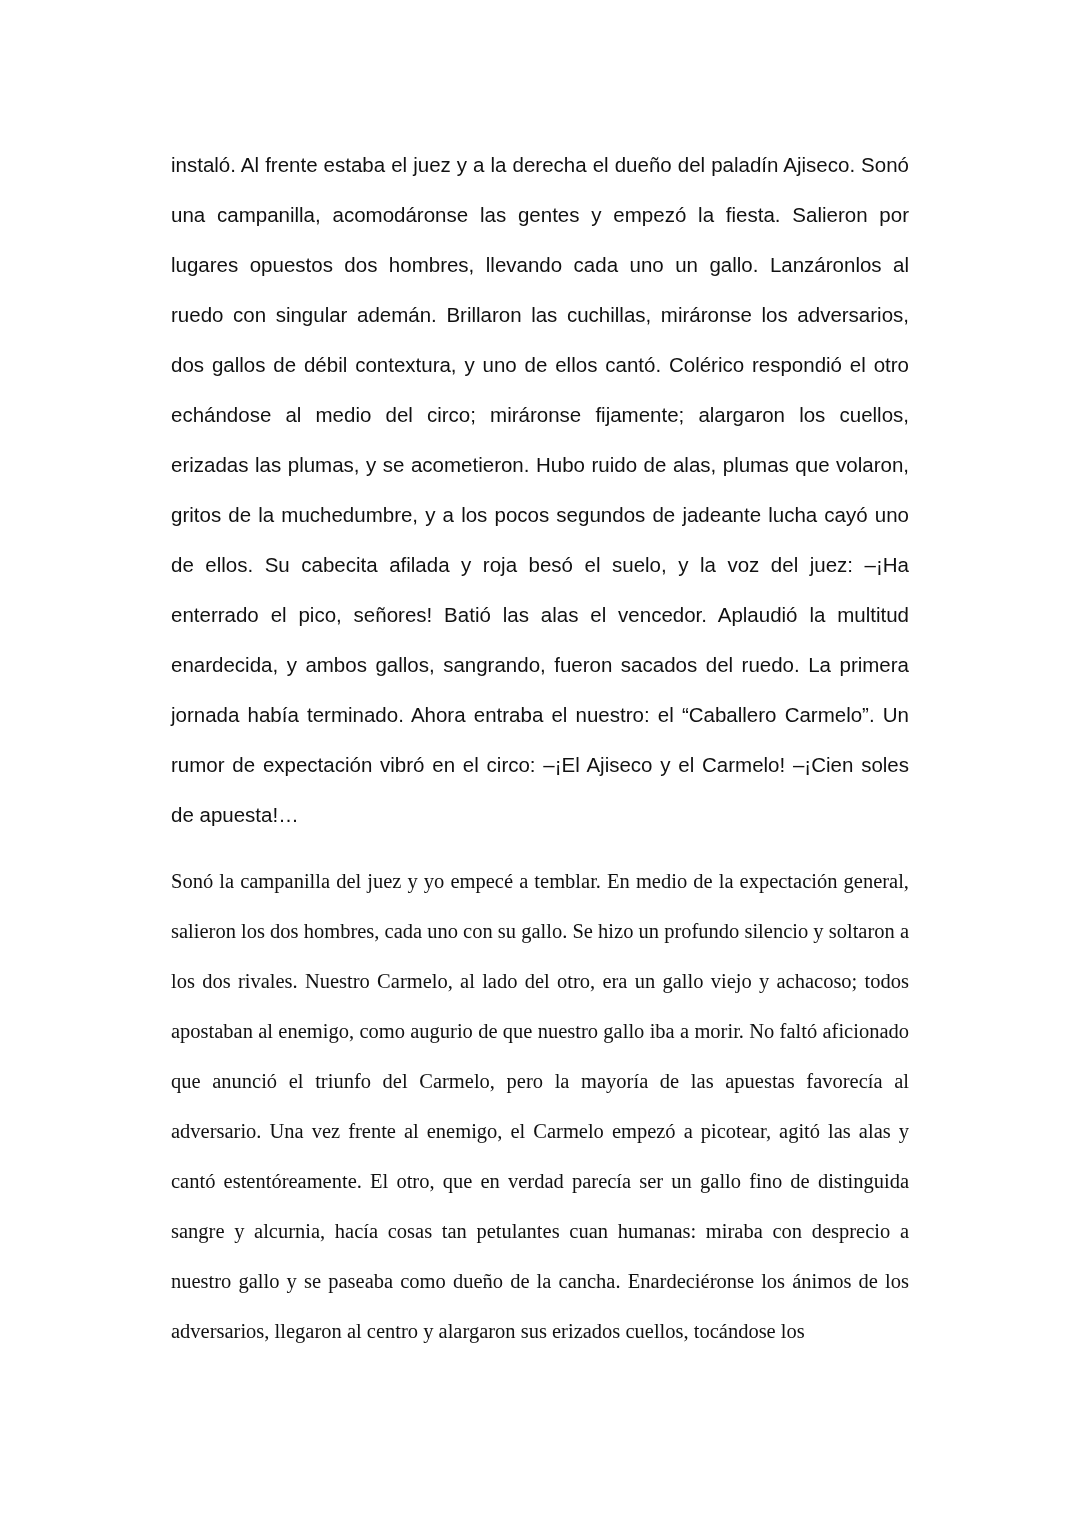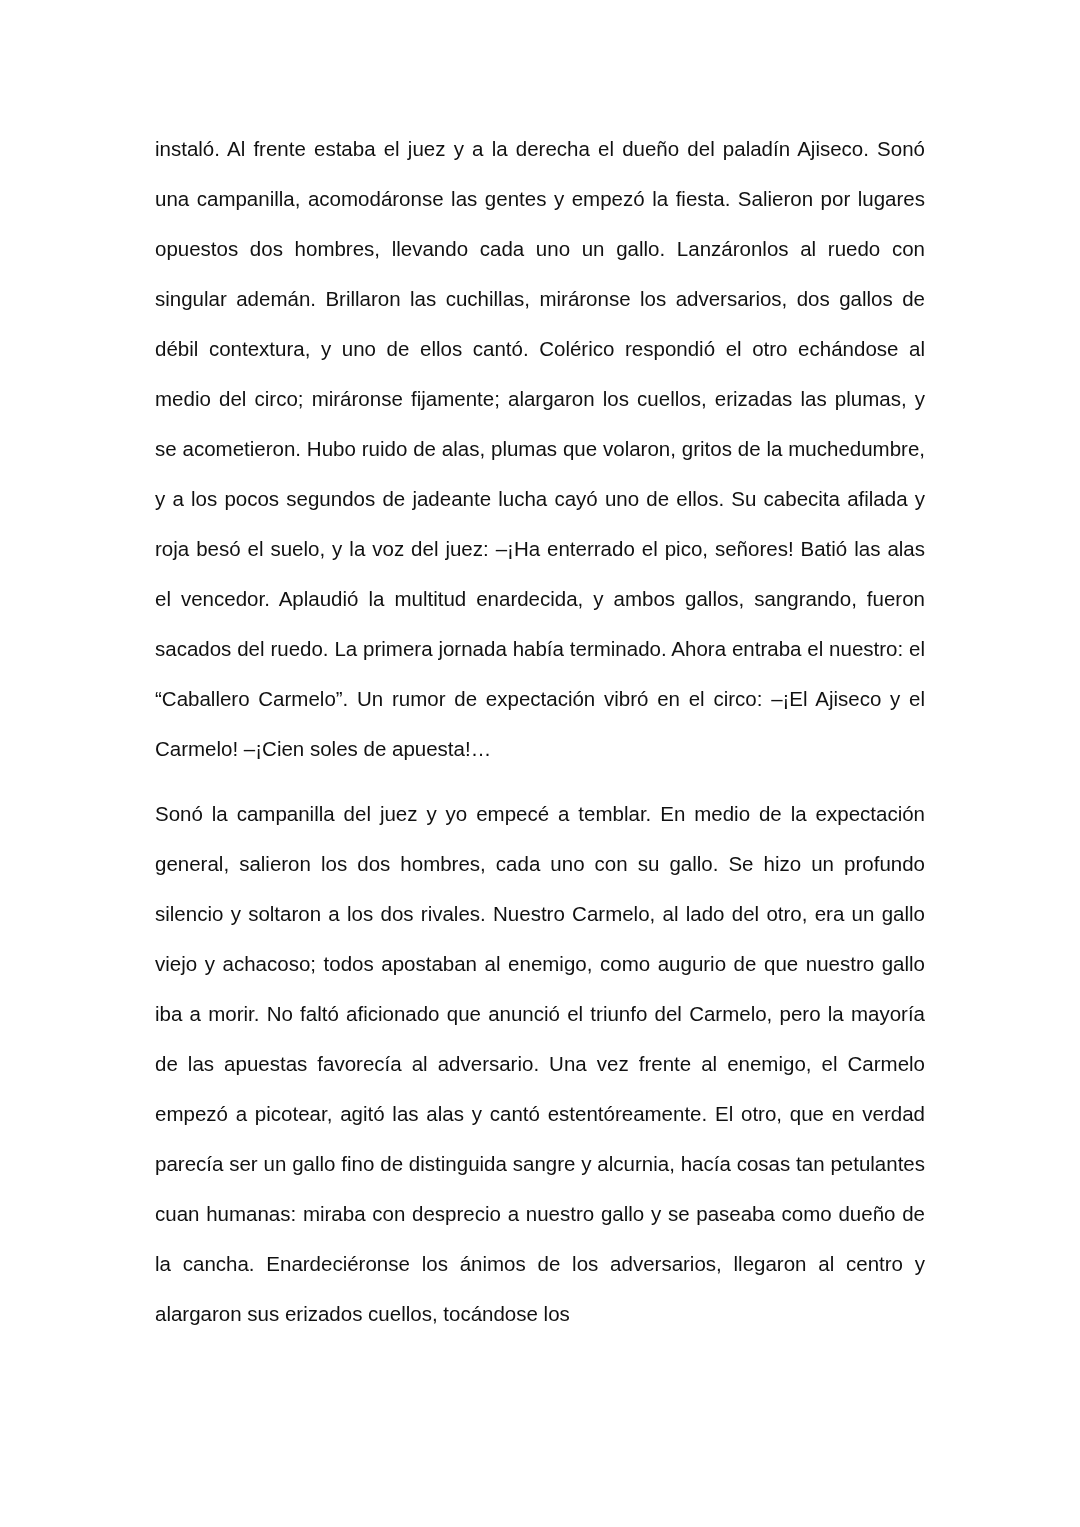--- a/index.html
+++ b/index.html
@@ -17,28 +17,29 @@
       position: absolute;
       left: 155px;
       top: 124px;
       width: 770px;
       color: #111111;
       font-family: "Liberation Sans", sans-serif;
       font-size: 20.5px;
       line-height: 50px;
     }
     .para {
-      margin: 0;
+      margin: 16px;
       text-align: justify;
       text-align-last: left;
       hyphens: none;
       word-spacing: 0px;
     }
     .para + .para {
       margin-top: 15px;
+      font-family: Liberation Serif, serif;
     }
   </style>
 </head>
 <body>
 
 <div class="page">
   <p class="para">instaló. Al frente estaba el juez y a la derecha el dueño del paladín Ajiseco. Sonó una campanilla, acomodáronse las gentes y empezó la fiesta. Salieron por lugares opuestos dos hombres, llevando cada uno un gallo. Lanzáronlos al ruedo con singular ademán. Brillaron las cuchillas, miráronse los adversarios, dos gallos de débil contextura, y uno de ellos cantó. Colérico respondió el otro echándose al medio del circo; miráronse fijamente; alargaron los cuellos, erizadas las plumas, y se acometieron. Hubo ruido de alas, plumas que volaron, gritos de la muchedumbre, y a los pocos segundos de jadeante lucha cayó uno de ellos. Su cabecita afilada y roja besó el suelo, y la voz del juez: –¡Ha enterrado el pico, señores! Batió las alas el vencedor. Aplaudió la multitud enardecida, y ambos gallos, sangrando, fueron sacados del ruedo. La primera jornada había terminado. Ahora entraba el nuestro: el “Caballero Carmelo”. Un rumor de expectación vibró en el circo: –¡El Ajiseco y el Carmelo! –¡Cien soles de apuesta!…</p>
   <p class="para">Sonó la campanilla del juez y yo empecé a temblar. En medio de la expectación general, salieron los dos hombres, cada uno con su gallo. Se hizo un profundo silencio y soltaron a los dos rivales. Nuestro Carmelo, al lado del otro, era un gallo viejo y achacoso; todos apostaban al enemigo, como augurio de que nuestro gallo iba a morir. No faltó aficionado que anunció el triunfo del Carmelo, pero la mayoría de las apuestas favorecía al adversario. Una vez frente al enemigo, el Carmelo empezó a picotear, agitó las alas y cantó estentóreamente. El otro, que en verdad parecía ser un gallo fino de distinguida sangre y alcurnia, hacía cosas tan petulantes cuan humanas: miraba con desprecio a nuestro gallo y se paseaba como dueño de la cancha. Enardeciéronse los ánimos de los adversarios, llegaron al centro y alargaron sus erizados cuellos, tocándose los</p>
 </div>
 

